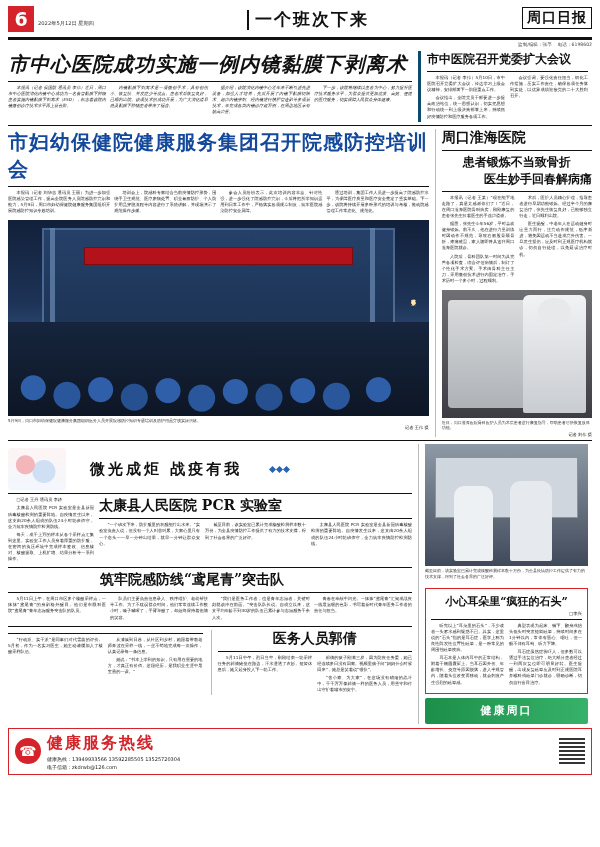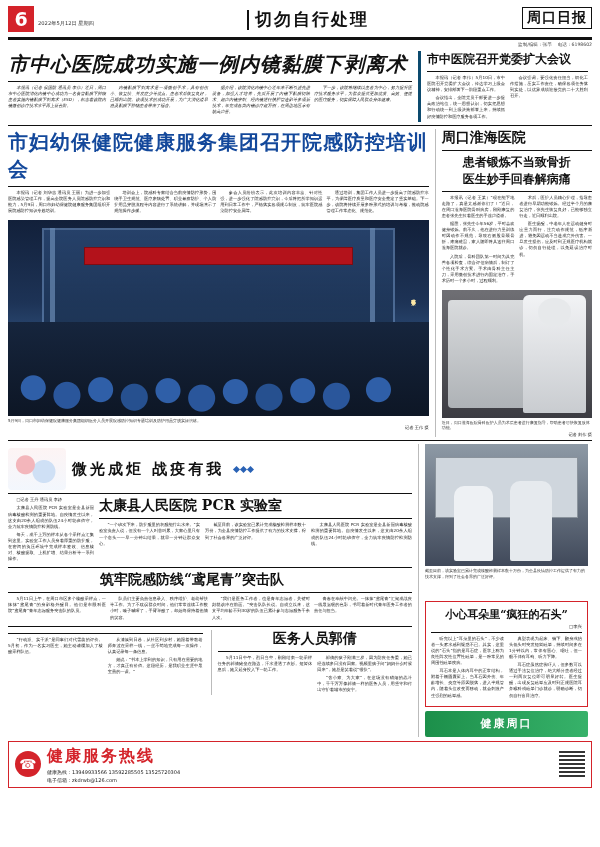--- a/index.html
+++ b/index.html
@@ -115,31 +115,31 @@
   .ward .person { position:absolute; right:4%; top:4%; width:42%; height:92%; background:linear-gradient(#f2f3f5,#c9ccd0); border-radius:6px 6px 2px 2px; }
   .ward .hood { position:absolute; right:14%; top:6%; width:22%; height:22%; background:#e7e9eb; border-radius:50%; }
 
   
   .lab { height:122px; background:linear-gradient(#8e9aa6,#40495a); position:relative; }
   .lab .cab { position:absolute; left:6%; top:10%; width:88%; height:50%; background:#cfd6dd; border:1px solid #8a939c; }
   .lab .fig1 { position:absolute; left:18%; bottom:4%; width:24%; height:62%; background:#eef1f4; border-radius:10px 10px 2px 2px; }
   .lab .fig2 { position:absolute; left:52%; bottom:4%; width:26%; height:66%; background:#e6eaee; border-radius:10px 10px 2px 2px; }
 
   
-  .camp-banner { display:flex; align-items:center; gap:6px; margin-top:4px; }
+  .camp-banner { display:flex; align-items:center; gap:24px; margin-top:4px; }
   .camp-badge { width:58px; height:42px; background:
       radial-gradient(circle at 30% 40%, #f3b6bb 0 9px, transparent 10px),
       radial-gradient(circle at 62% 56%, #cfe0f5 0 11px, transparent 12px),
       linear-gradient(#fdf4f4,#f3f7fd); border-radius:4px; }
   .camp-title { font-size:15px; font-weight:bold; letter-spacing:3px; color:#111; font-family:"DejaVu Serif","Liberation Serif",serif; }
   .camp-dots { display:flex; gap:2px; margin-left:4px; }
   .camp-dots i { width:5px; height:5px; background:#2a62b5; display:block; transform:rotate(45deg); }
 
   
-  .boxed { border:1.5px solid #d4232a; padding:5px; margin-top:22px; }
+  .boxed { border:1.5px solid #d4232a; padding:5px; margin-top:9px; }
   .boxed-title { font-size:11px; font-weight:bold; text-align:center; font-family:"DejaVu Serif","Liberation Serif",serif; }
   .boxed-sub { font-size:4.4px; text-align:right; margin-top:2px; }
 
   
   .health-banner {
     margin-top:4px; height:26px; background:linear-gradient(90deg,#1c8f4a,#37b26a);
     color:#fff; display:flex; align-items:center; justify-content:center;
     font-size:11px; font-weight:bold; letter-spacing:2px; border-radius:2px;
     font-family:"DejaVu Serif","Liberation Serif",serif;
   }
@@ -157,21 +157,21 @@
 </head>
 <body>
 
 <div class="page">
 
   <div class="masthead">
     <div class="page-num">6</div>
     <div class="issue-date">2022年5月12日 星期四</div>
     <div class="mast-center">
       <div class="mast-bar"></div>
-      <div class="mast-title">切勿自行处理</div>
+      <div class="mast-title">一个班次下来</div>
     </div>
     <div class="mast-right">
       <div class="paper-name">周口日报</div>
     </div>
   </div>
 
   <div class="subbar">
     <span>监制/编辑：张墨</span>
     <span>电话：6198602</span>
   </div>
@@ -243,21 +243,21 @@
         <div class="sidecap">筑牢院感防线 守护群众健康</div>
       </div>
       <div class="cap">5月9日，周口市妇幼保健院健康服务集团组织医务人员开展院感防控知识专题培训及防护用品穿脱实操演练。</div>
       <div class="byline">记者 王伟 摄</div>
     </div>
 
     <div style="width:170px; border-left:1px solid #bbb; padding-left:6px;">
       <div class="hl-small">周口淮海医院</div>
       <div class="rule-thin"></div>
       <div class="hl-mid" style="text-align:center;">患者锻炼不当致骨折</div>
-      <div class="hl-mid" style="text-align:center;">医生妙手回春解病痛</div>
+      <div class="hl-mid" style="text-align:right;">医生妙手回春解病痛</div>
       <div class="rule-thin"></div>
       <div class="cols2">
         <div class="col-text">
           <p>本报讯（记者 王某）“现在能下地走路了，真是太感谢你们了！”近日，在周口淮海医院骨科病房，刚刚康复的患者张先生拉着医生的手连声道谢。</p>
           <p>据悉，张先生今年56岁，平时喜欢健身锻炼。前不久，他在进行力量训练时因动作不规范，导致右侧股骨颈骨折，疼痛难忍，家人随即将其送往周口淮海医院就诊。</p>
           <p>入院后，骨科团队第一时间为其完善各项检查，综合评估病情后，制订了个性化手术方案。手术由骨科主任主刀，采用微创技术进行内固定治疗，手术历时一个多小时，过程顺利。</p>
         </div>
         <div class="col-text">
           <p>术后，医护人员精心护理，指导患者进行早期功能锻炼。经过半个月的康复治疗，张先生恢复良好，已能够独立行走，近日顺利出院。</p>
           <p>医生提醒，中老年人在运动健身时应量力而行，注意动作规范，循序渐进，避免因运动不当造成意外伤害。一旦发生损伤，应及时到正规医疗机构就诊，切勿自行处理，以免延误治疗时机。</p>

